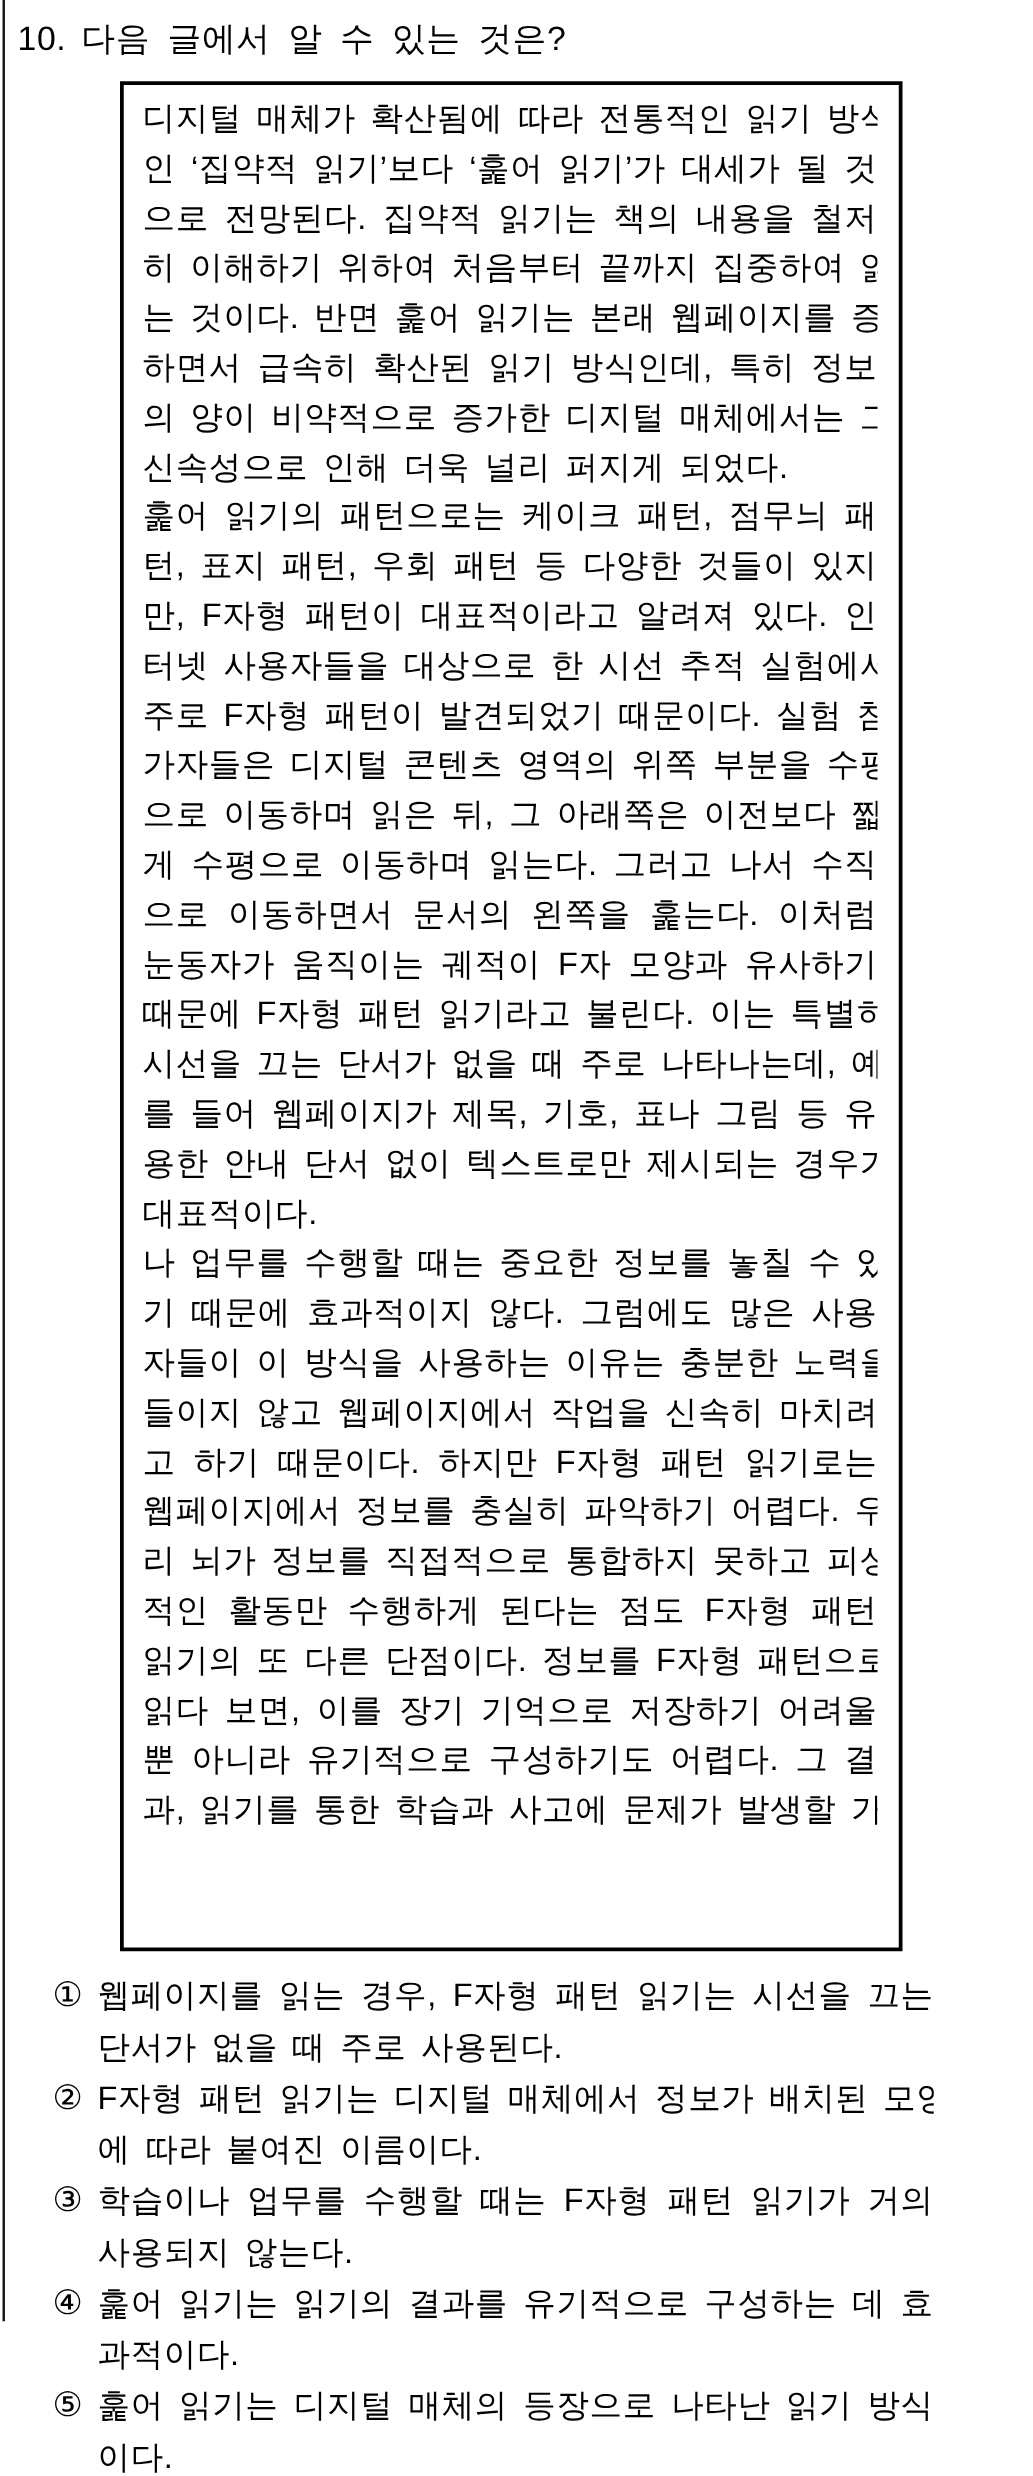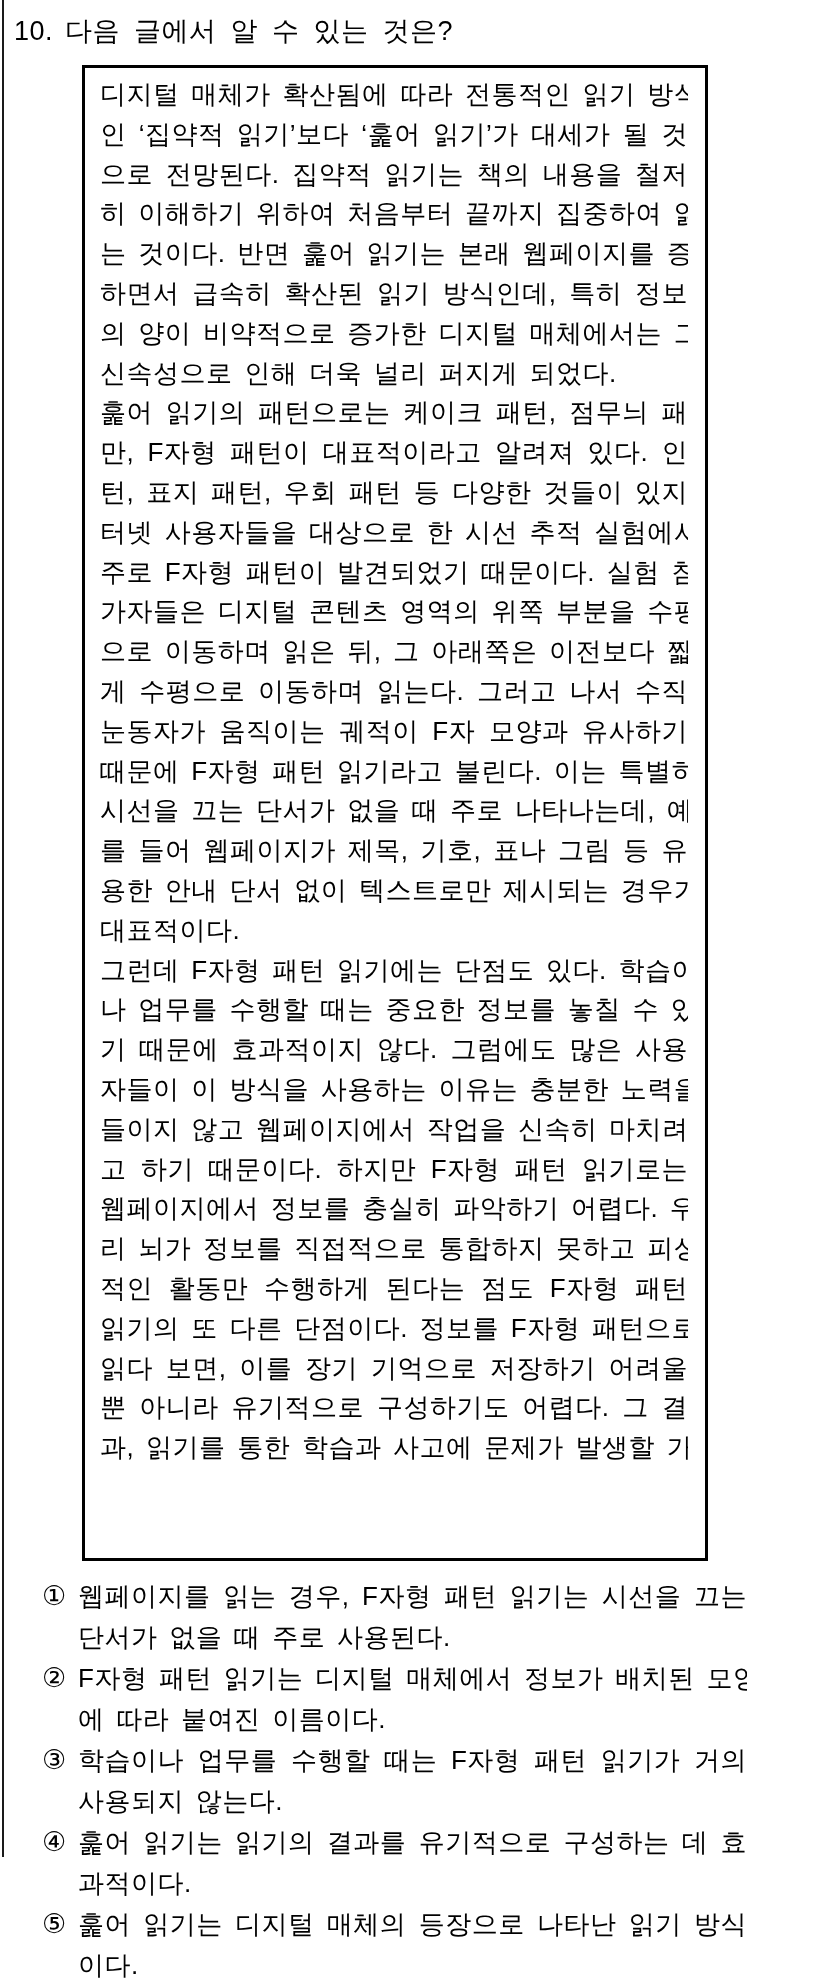--- a/index.html
+++ b/index.html
@@ -17,21 +17,21 @@
   }
   .question-header {
     position: absolute; left: 14px; top: 12px;
     font-size: 27px; line-height: 38px;
     letter-spacing: 0.5px; word-spacing: 6px;
     white-space: nowrap;
     text-align: right;
   }
   .qnum { margin-right: 12px; }
   .passage-box {
-    position: absolute; left: 82px; top: 65px;
+    position: absolute; left: 96px; top: 65px;
     width: 626px; height: 1496px;
     box-sizing: border-box;
     border: 3px solid #000;
     padding: 7px 17px 0 15px;
     background: #fff;
   }
   .pline {
     font-size: 26px; line-height: 39.8px; height: 39.8px;
     letter-spacing: 0.5px; word-spacing: 4px;
     text-align: justify; text-align-last: justify;
@@ -69,34 +69,34 @@
   <div class="passage-box" id="passage">
       <div class="pline">디지털 매체가 확산됨에 따라 전통적인 읽기 방식</div>
       <div class="pline">인 ‘집약적 읽기’보다 ‘훑어 읽기’가 대세가 될 것</div>
       <div class="pline">으로 전망된다. 집약적 읽기는 책의 내용을 철저</div>
       <div class="pline">히 이해하기 위하여 처음부터 끝까지 집중하여 읽</div>
       <div class="pline">는 것이다. 반면 훑어 읽기는 본래 웹페이지를 증가</div>
       <div class="pline">하면서 급속히 확산된 읽기 방식인데, 특히 정보</div>
       <div class="pline">의 양이 비약적으로 증가한 디지털 매체에서는 그</div>
       <div class="pline plast">신속성으로 인해 더욱 널리 퍼지게 되었다.</div>
       <div class="pline">훑어 읽기의 패턴으로는 케이크 패턴, 점무늬 패</div>
+      <div class="pline">턴, 표지 패턴, 우회 패턴 등 다양한 것들이 있지</div>
       <div class="pline">만, F자형 패턴이 대표적이라고 알려져 있다. 인</div>
-      <div class="pline">턴, 표지 패턴, 우회 패턴 등 다양한 것들이 있지</div>
       <div class="pline">터넷 사용자들을 대상으로 한 시선 추적 실험에서</div>
       <div class="pline">주로 F자형 패턴이 발견되었기 때문이다. 실험 참</div>
       <div class="pline">가자들은 디지털 콘텐츠 영역의 위쪽 부분을 수평</div>
       <div class="pline">으로 이동하며 읽은 뒤, 그 아래쪽은 이전보다 짧</div>
       <div class="pline">게 수평으로 이동하며 읽는다. 그러고 나서 수직</div>
+      <div class="pline">으로 이동하면서 문서의 왼쪽을 훑는다. 이처럼</div>
       <div class="pline">눈동자가 움직이는 궤적이 F자 모양과 유사하기</div>
       <div class="pline">때문에 F자형 패턴 읽기라고 불린다. 이는 특별히</div>
       <div class="pline">시선을 끄는 단서가 없을 때 주로 나타나는데, 예</div>
       <div class="pline">를 들어 웹페이지가 제목, 기호, 표나 그림 등 유</div>
       <div class="pline">용한 안내 단서 없이 텍스트로만 제시되는 경우가</div>
       <div class="pline plast">대표적이다.</div>
-      <div class="pline">그런데 F자형 패턴 읽기에는 단점도 있다. 학습이</div>
       <div class="pline">나 업무를 수행할 때는 중요한 정보를 놓칠 수 있</div>
       <div class="pline">기 때문에 효과적이지 않다. 그럼에도 많은 사용</div>
       <div class="pline">자들이 이 방식을 사용하는 이유는 충분한 노력을</div>
       <div class="pline">들이지 않고 웹페이지에서 작업을 신속히 마치려</div>
       <div class="pline">고 하기 때문이다. 하지만 F자형 패턴 읽기로는</div>
       <div class="pline">웹페이지에서 정보를 충실히 파악하기 어렵다. 우</div>
       <div class="pline">리 뇌가 정보를 직접적으로 통합하지 못하고 피상</div>
       <div class="pline">적인 활동만 수행하게 된다는 점도 F자형 패턴</div>
       <div class="pline">읽기의 또 다른 단점이다. 정보를 F자형 패턴으로</div>
       <div class="pline">읽다 보면, 이를 장기 기억으로 저장하기 어려울</div>

